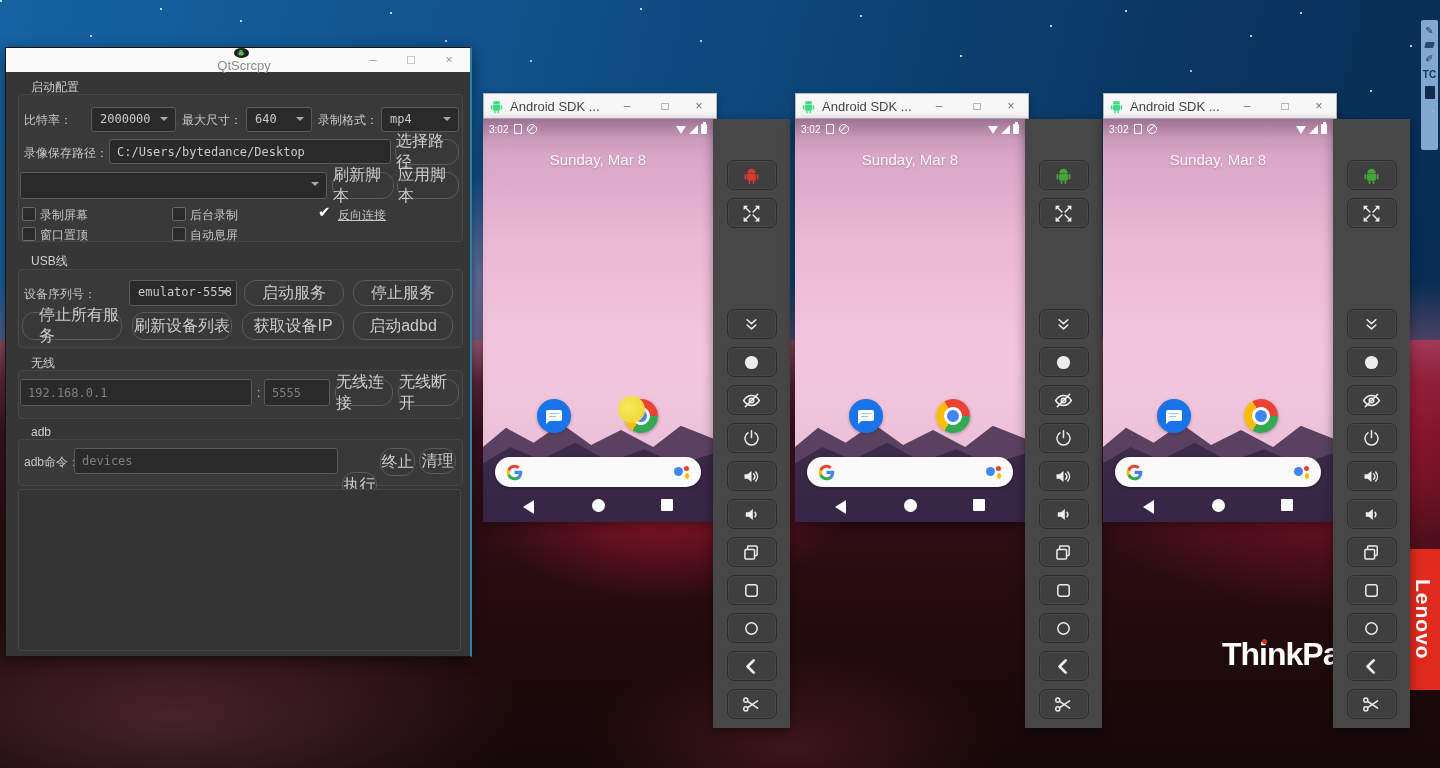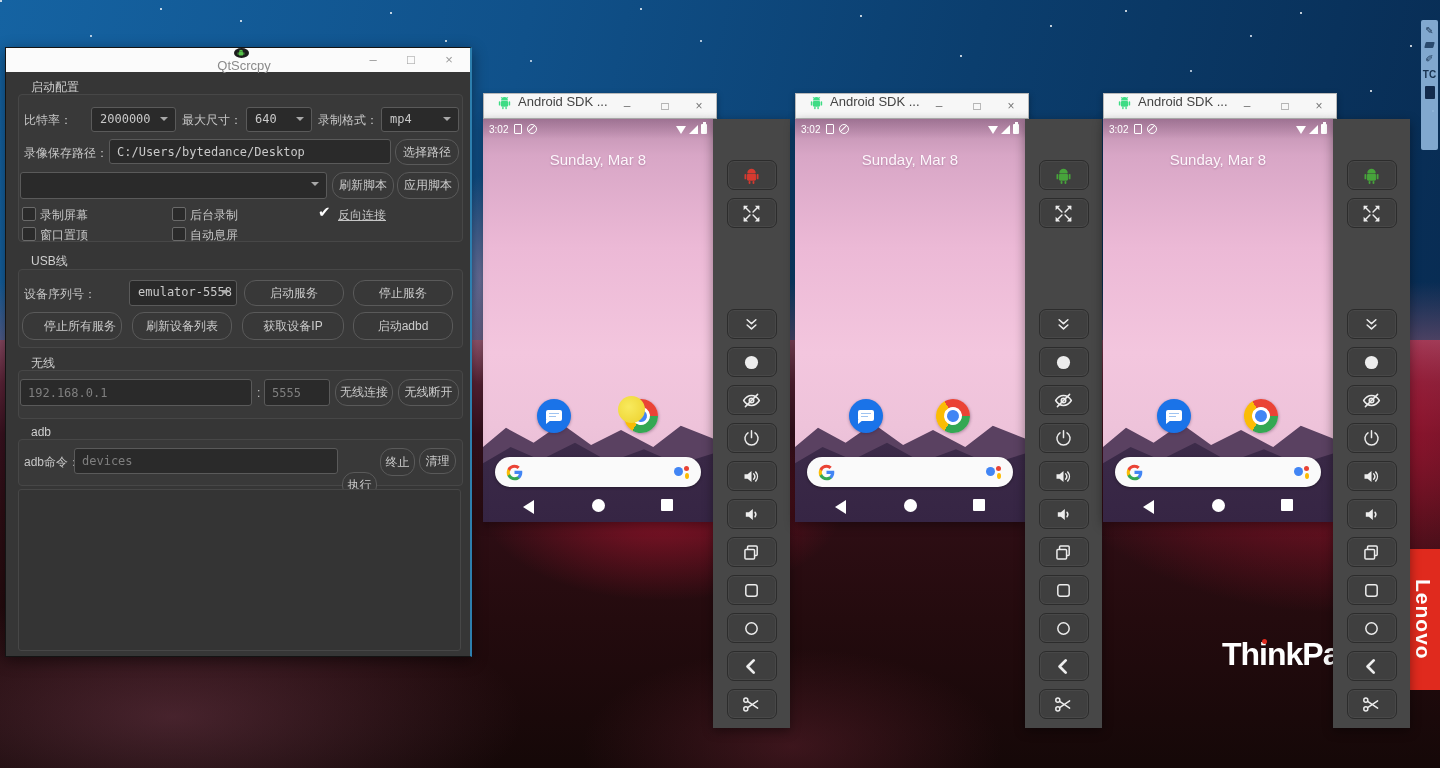--- a/index.html
+++ b/index.html
@@ -57,34 +57,34 @@
   .qlabel{position:absolute;color:#c6c6c6;font-size:12px;white-space:nowrap;}
   .qcombo{position:absolute;background:#2a2a2a;border:1px solid #5a5a5a;border-radius:3px;
     color:#c9c9c9;font-size:12px;line-height:23px;padding-left:8px;box-sizing:border-box;
     font-family:"DejaVu Sans Mono",monospace;}
   .qcombo::after{content:"";position:absolute;right:7px;top:9px;border:4px solid transparent;border-top-color:#a8a8a8;}
   .qinput{position:absolute;background:#2a2a2a;border:1px solid #5a5a5a;border-radius:3px;
     color:#c9c9c9;font-size:12px;padding:0 7px;box-sizing:border-box;
     font-family:"DejaVu Sans Mono",monospace;outline:none;}
   .qinput.dim{color:#7f7f7f;}
   .qbtn{position:absolute;background:#383838;border:1px solid #5a5a5a;border-radius:12px;
-    color:#cccccc;font-size:12px;display:flex;align-items:center;justify-content:center;
+    color:#cccccc;font-size:16px;display:flex;align-items:center;justify-content:center;
     box-sizing:border-box;cursor:default;}
   .qcheck{position:absolute;width:12px;height:12px;background:#2a2a2a;border:1px solid #6a6a6a;border-radius:2px;}
   .qcheckmark{position:absolute;color:#ffffff;font-size:15px;font-weight:bold;line-height:14px;}
   .qcolon{position:absolute;color:#c6c6c6;font-size:12px;}
   .qconsole{position:absolute;left:12px;top:441px;width:443px;height:162px;
     border:1px solid #474747;border-radius:3px;background:#343434;box-sizing:border-box;}
 
   
   .emu{position:absolute;top:93px;width:307px;height:635px;z-index:20;}
   .emu1{left:483px;} .emu2{left:795px;} .emu3{left:1103px;}
   .emu-title{position:absolute;left:0;top:0;width:234px;height:26px;background:#f7f7f7;
-    border:1px solid #b9b9b9;box-sizing:border-box;display:flex;
-    padding-left:12px;box-shadow:0 2px 6px rgba(0,0,0,.35);}
+    border:1px solid #b9b9b9;box-sizing:border-box;display:flex;align-items:center;
+    padding-left:4px;box-shadow:0 2px 6px rgba(0,0,0,.35);}
   .emu-robot-logo{width:17px;height:17px;color:#3ddc84;}
   .emu-title-text{color:#444;font-size:13px;margin-left:5px;white-space:nowrap;}
   .ewc{position:absolute;top:0;width:26px;height:25px;text-align:center;line-height:25px;color:#777;font-size:12px;}
   .ewc-min{right:76px;} .ewc-max{right:38px;} .ewc-close{right:4px;}
   .emu-video{position:absolute;left:0;top:26px;width:230px;height:403px;overflow:hidden;
     background:linear-gradient(180deg,#bd8fae 0%,#d8a6c6 9%,#ecb9d6 32%,#f3c6de 58%,#eec3da 76%,#e3b8d2 100%);
     box-shadow:0 3px 10px rgba(0,0,0,.4);}
   .statusbar{position:absolute;left:0;top:0;width:100%;height:20px;display:flex;align-items:center;
     padding:0 6px;box-sizing:border-box;color:#fff;
     background:linear-gradient(180deg,rgba(100,60,95,.35),rgba(100,60,95,0));}

